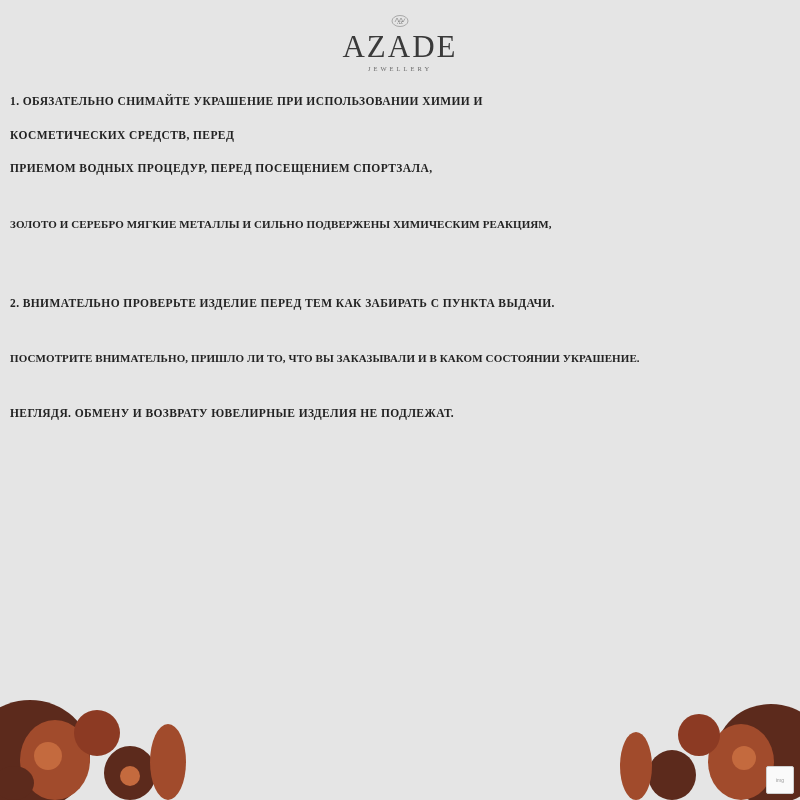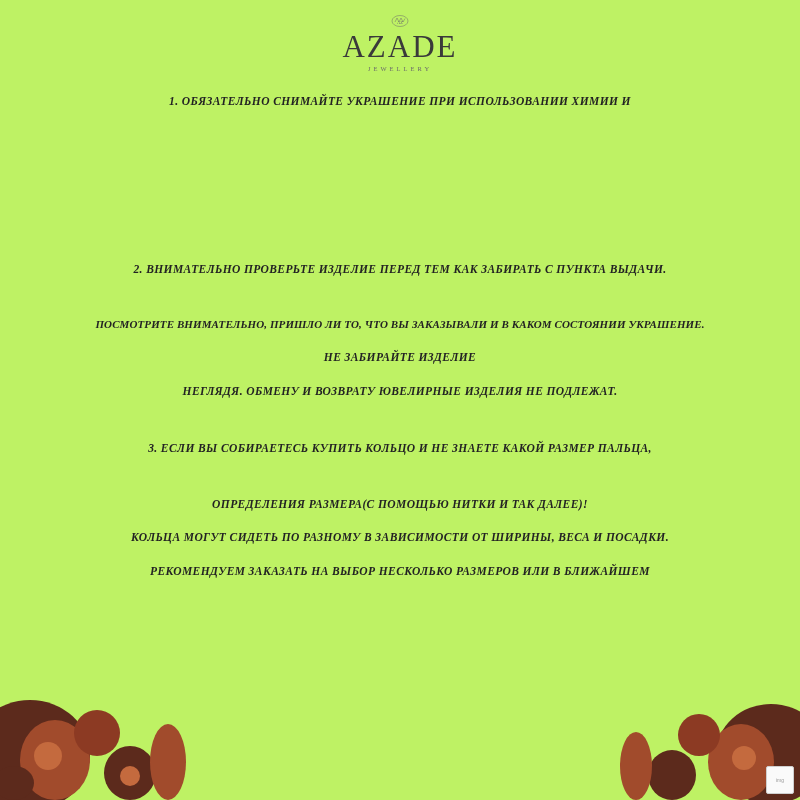--- a/index.html
+++ b/index.html
@@ -12,21 +12,21 @@
     height: 800px;
     position: relative;
     overflow: hidden;
     font-family: "Liberation Sans", sans-serif;
     color: #2b2b2b;
   }
 
   .page {
     position: absolute;
     inset: 0;
-    background: #bef264;
+    background: #e5e5e5;
   }
 
   
   .logo-block {
     position: absolute;
     top: 12px;
     left: 0;
     right: 0;
     text-align: center;
   }
@@ -53,29 +53,27 @@
   }
 
   
   .content {
     position: absolute;
     top: 96px;
     left: 0;
     width: 800px;
   }
   .line {
-    text-align: center;
     font-family: "Liberation Serif", serif;
-    font-style: italic;
     font-weight: bold;
     font-size: 11.5px;
     letter-spacing: 0.4px;
     color: #232323;
     line-height: 1.0;
-    padding: 0 0;
+    padding: 0 10px;
     box-sizing: border-box;
     white-space: nowrap;
   }
   .line.wide {
     font-size: 11px;
     letter-spacing: 0.1px;
   }
   .gap-sm { height: 22px; }
   .gap-lg { height: 46px; }
 
@@ -134,50 +132,48 @@
     </svg>
     <div class="logo-word">AZADE</div>
     <div class="logo-sub">JEWELLERY</div>
   </div>
 
   <div class="content">
 
     <div>
       <div class="line">1. Обязательно снимайте украшение при использовании химии  и</div>
       <div class="gap-sm"></div>
-      <div class="gap-sm"></div>
-      <div class="gap-sm"></div>
-      <div class="gap-sm"></div>
+      <div class="line">косметических средств, перед</div>
+      <div class="gap-sm"></div>
+      <div class="line">приемом водных процедур, перед посещением спортзала,</div>
+      <div class="gap-sm"></div>
+      <div class="gap-sm"></div>
+      <div class="line wide">Золото и серебро мягкие металлы и сильно подвержены химическим реакциям,</div>
       <div class="gap-sm"></div>
     </div>
 
     <div class="gap-lg"></div>
 
     <div>
       <div class="line">2. Внимательно проверьте изделие перед тем как забирать с пункта выдачи.</div>
       <div class="gap-sm"></div>
       <div class="gap-sm"></div>
       <div class="line wide">Посмотрите внимательно, пришло ли то, что Вы заказывали и в каком состоянии украшение.</div>
       <div class="gap-sm"></div>
-      <div class="line">Не забирайте изделие</div>
       <div class="gap-sm"></div>
       <div class="line">неглядя. Обмену и возврату ювелирные изделия не подлежат.</div>
     </div>
 
     <div class="gap-lg"></div>
 
     <div>
-      <div class="line">3. Если Вы собираетесь купить кольцо  и не знаете какой размер пальца,</div>
-      <div class="gap-sm"></div>
-      <div class="gap-sm"></div>
-      <div class="line">определения размера(с помощью нитки и так далее)!</div>
-      <div class="gap-sm"></div>
-      <div class="line">Кольца могут сидеть по разному в зависимости  от ширины, веса и посадки.</div>
-      <div class="gap-sm"></div>
-      <div class="line">Рекомендуем заказать на выбор несколько размеров или в ближайшем</div>
+      <div class="gap-sm"></div>
+      <div class="gap-sm"></div>
+      <div class="gap-sm"></div>
+      <div class="gap-sm"></div>
       <div class="gap-sm"></div>
     </div>
 
   </div>
 
   <div class="corner left">
     <div class="blob dark" style="left:-30px; top:20px; width:120px; height:110px;"></div>
     <div class="blob mid" style="left:20px; top:40px; width:70px; height:80px;"></div>
     <div class="blob lite" style="left:34px; top:62px; width:28px; height:28px;"></div>
     <div class="blob" style="left:74px; top:30px; width:46px; height:46px;"></div>

